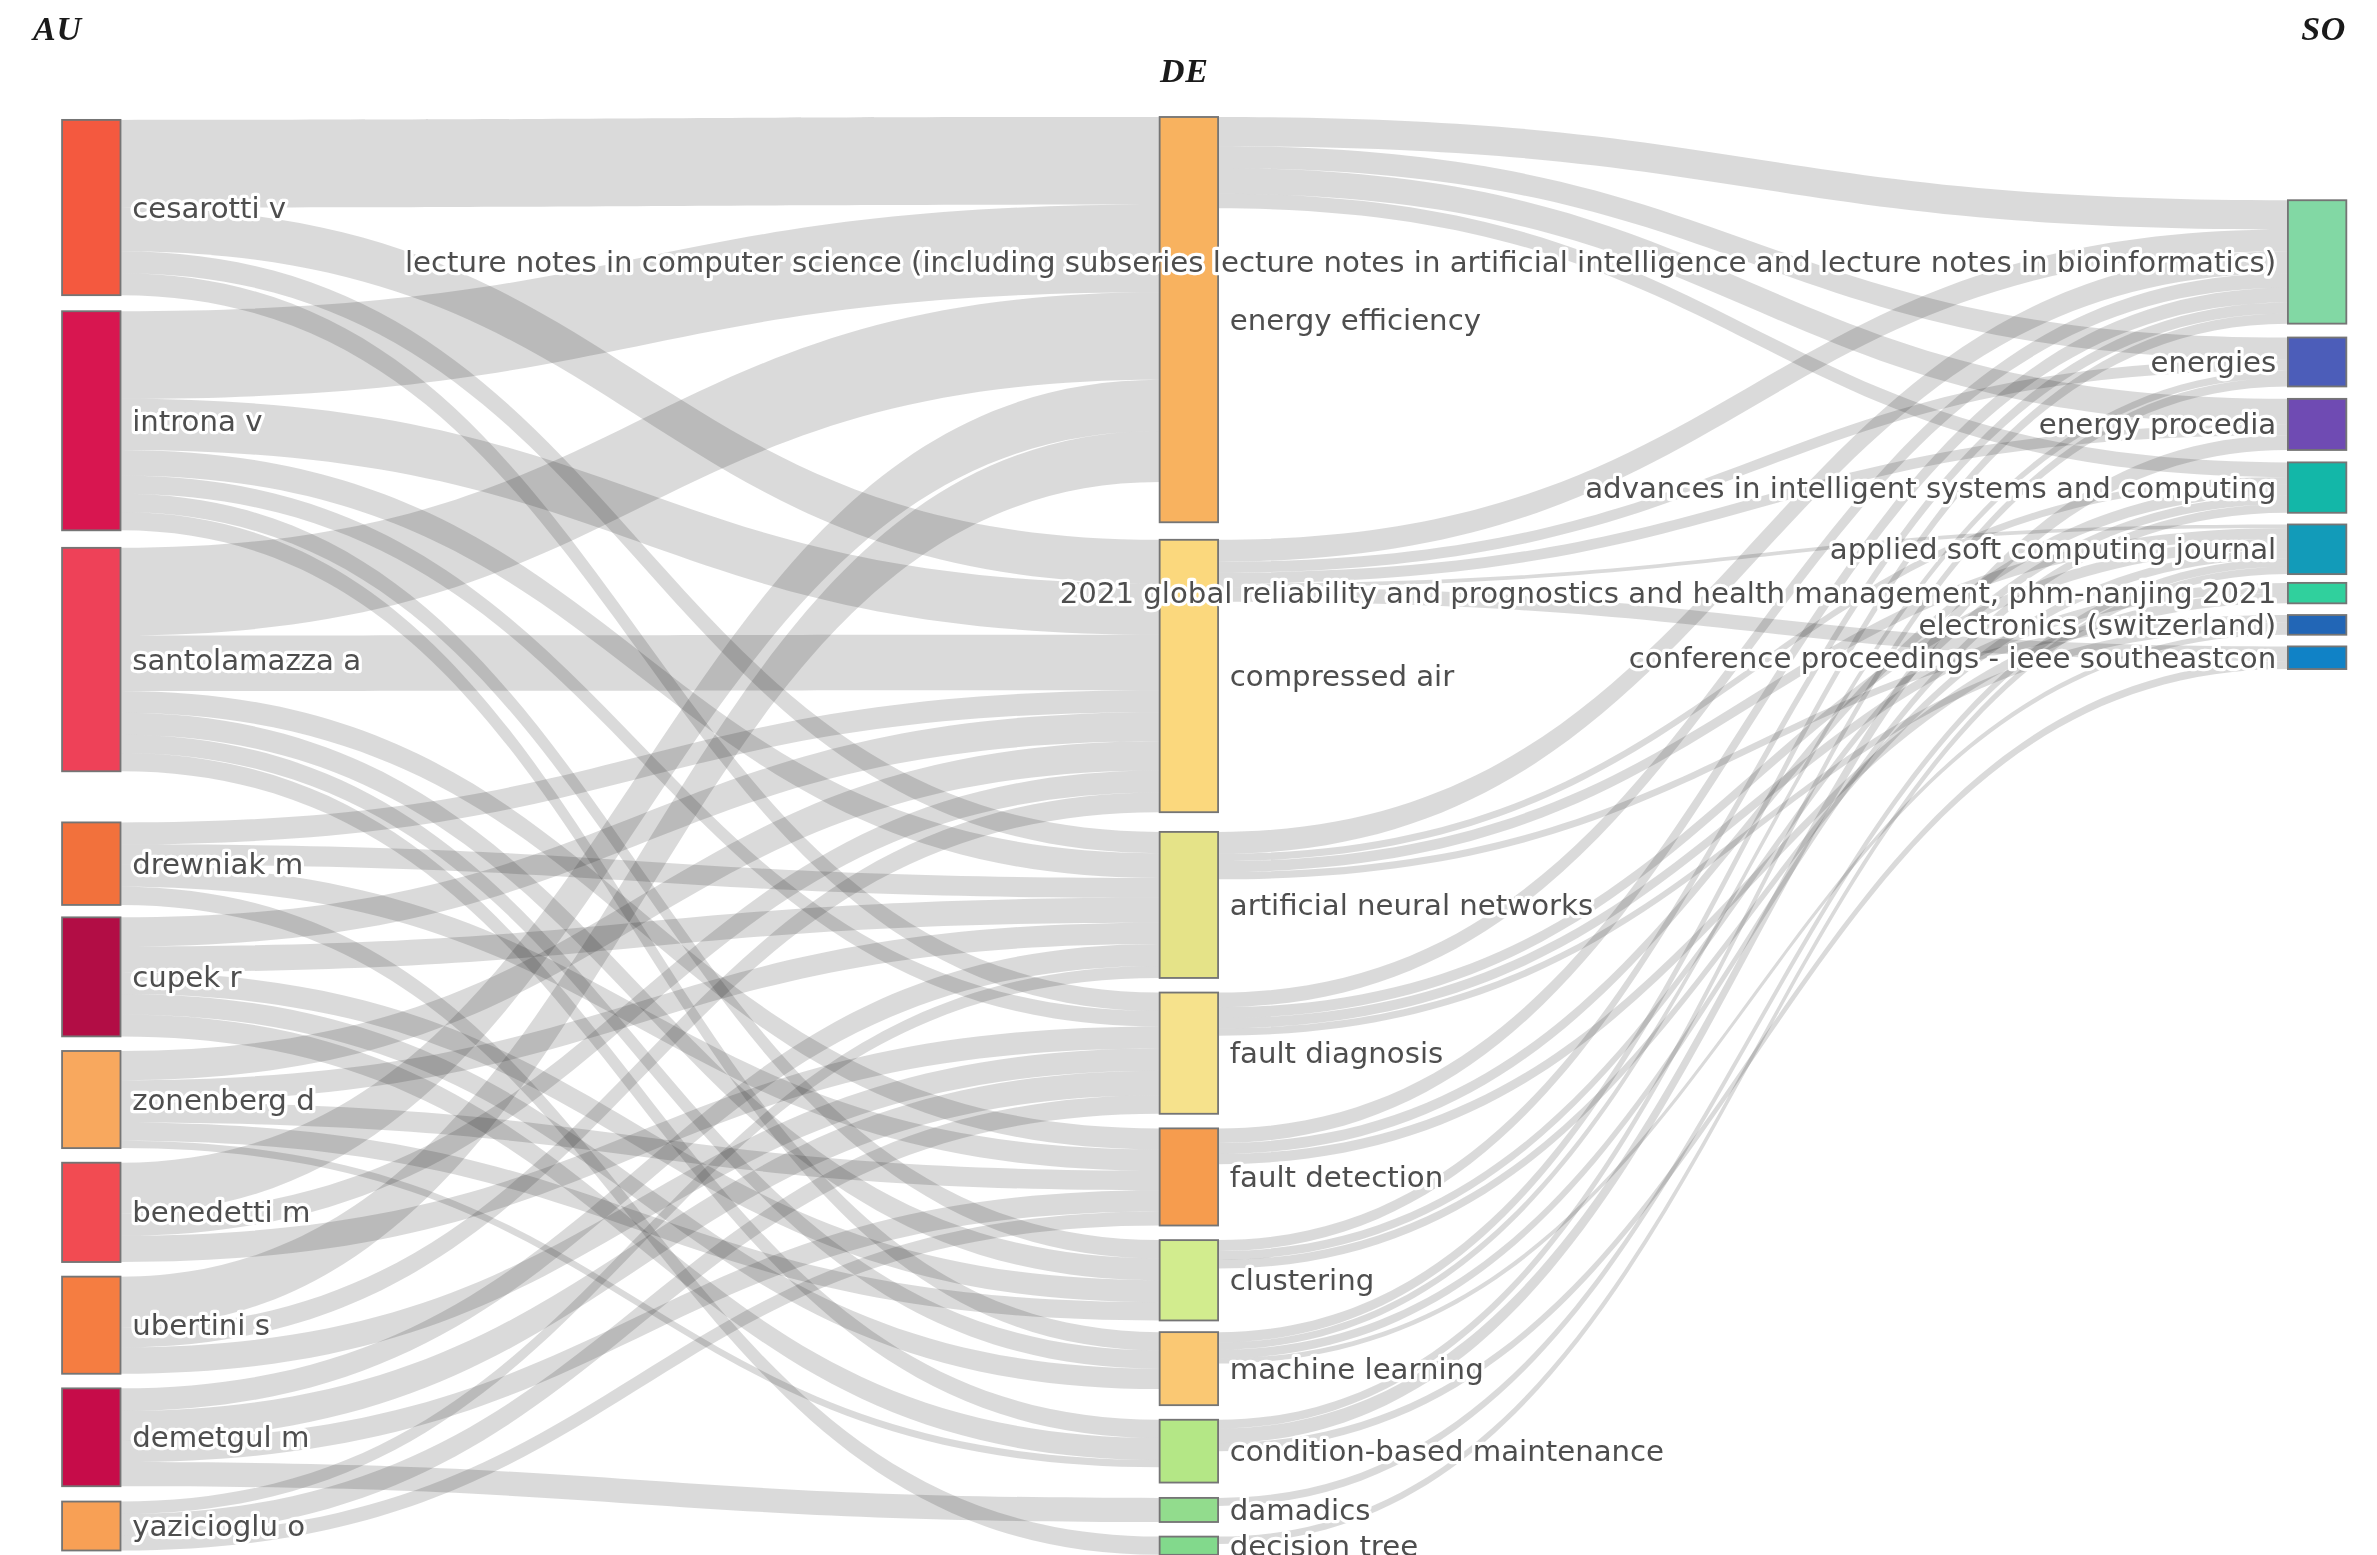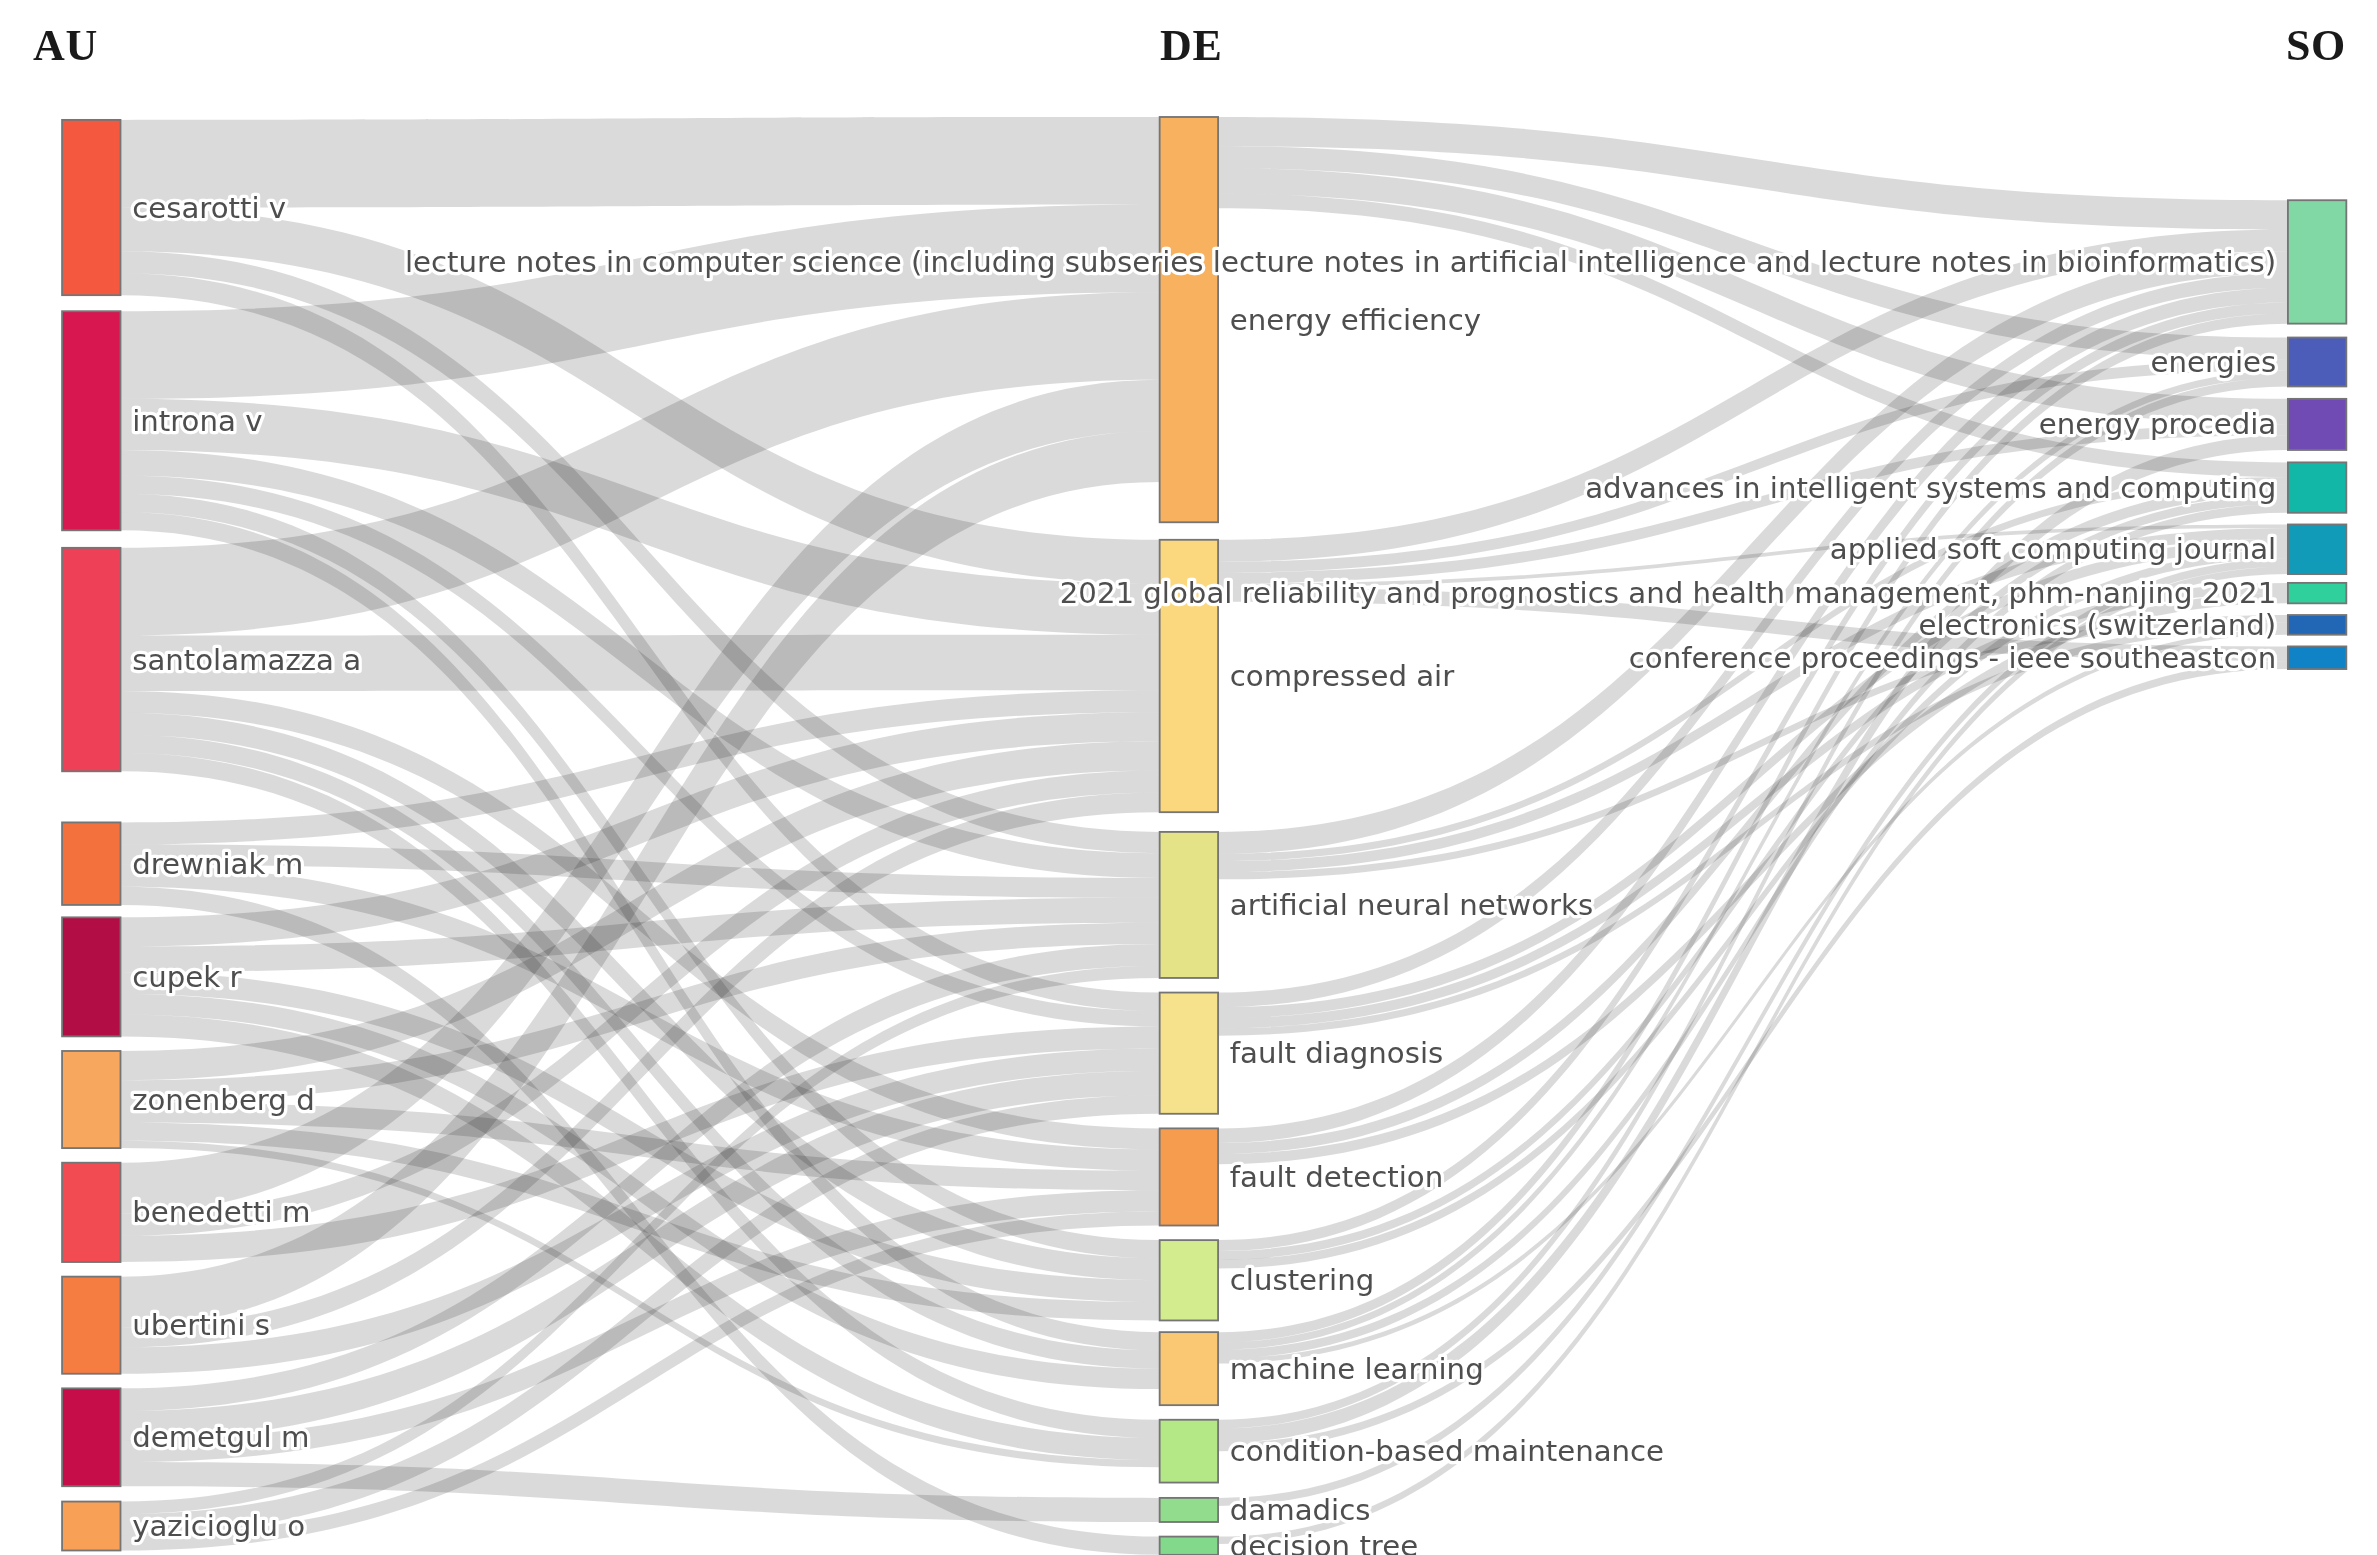--- a/index.html
+++ b/index.html
@@ -5,29 +5,30 @@
   html,body{margin:0;padding:0;background:#ffffff;}
   .stage{
     position:relative;
     width:2377px;height:1555px;
     background:#ffffff;
     font-family:"DejaVu Sans",sans-serif;
     overflow:hidden;
   }
   svg.sankey{position:absolute;left:0;top:0;}
   .col-header{
-    position:absolute;top:20px;
+    position:absolute;top:10px;
     font-family:"Liberation Serif",serif;
     font-weight:bold;
-    font-size:44px;
+    font-size:34px;
     color:#1a1a1a;
     letter-spacing:0.7px;
+    font-style:italic;
   }
   .hdr-au{left:33px;}
-  .hdr-de{left:1160px;}
+  .hdr-de{left:1160px;margin-top:42px;}
   .hdr-so{right:31px;}
   .node-rect{stroke-width:2.5px;cursor:move;}
   .link-path{mix-blend-mode:multiply;}
   text.node-label{
     font-family:"DejaVu Sans",sans-serif;
     font-size:40px;
     paint-order:stroke;
     stroke:#ffffff;
     stroke-width:9px;
     stroke-linejoin:round;

